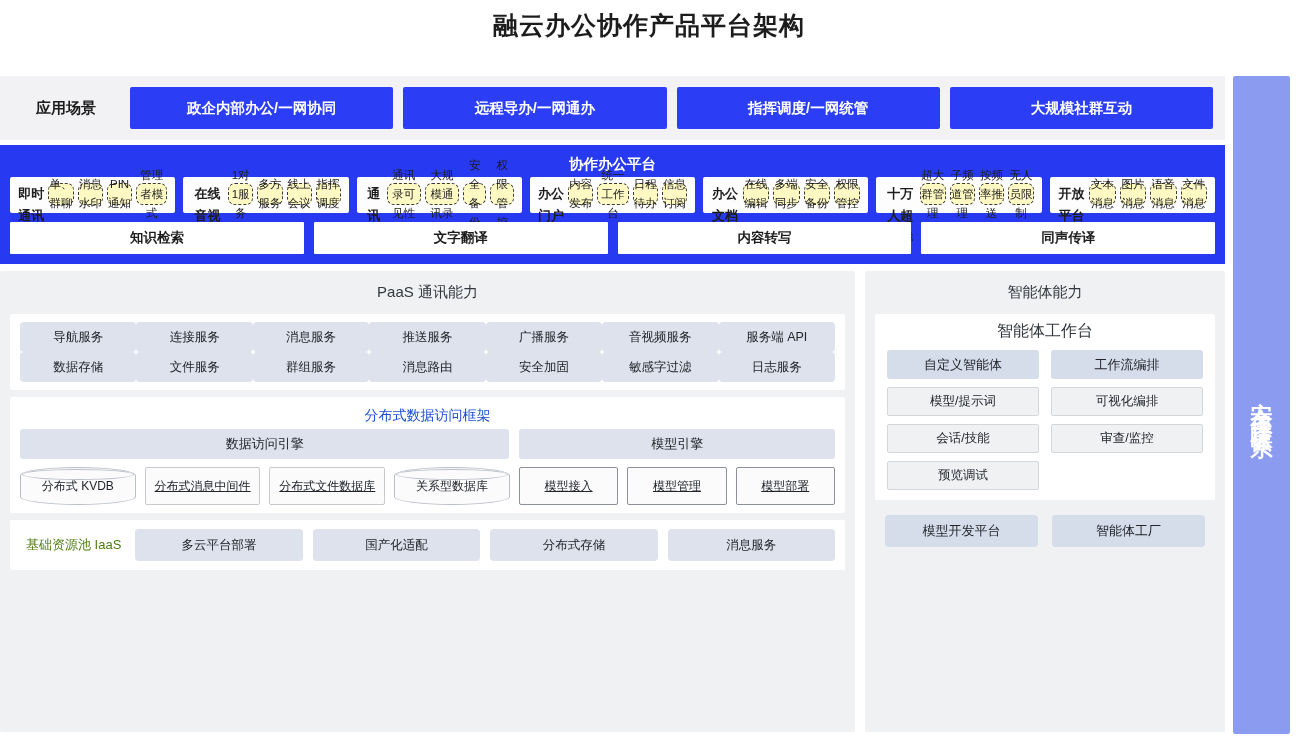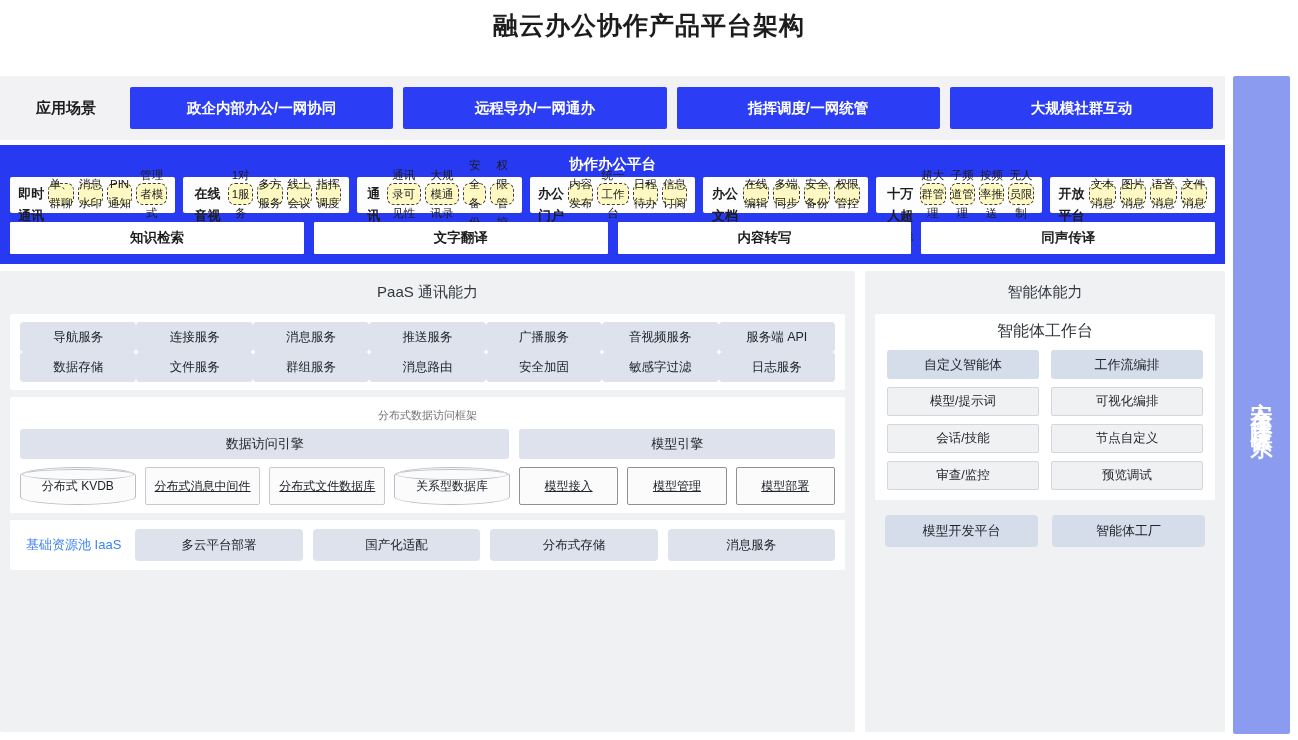--- a/index.html
+++ b/index.html
@@ -202,22 +202,22 @@
     height: 30px;
     font-size: 12.5px;
     color: #22262c;
     display: flex;
     align-items: center;
     justify-content: center;
   }
 
   .daf-title {
     text-align: center;
-    font-size: 11px;
-    color: #737373;
+    font-size: 14px;
+    color: #1d4ed8;
     height: 22px;
     line-height: 20px;
   }
   .engine-row { display: flex; gap: 10px; margin-top: 2px; }
   .engine-bar {
     background: #dde2ec;
     border-radius: 3px;
     height: 30px;
     font-size: 13px;
     color: #22262c;
@@ -272,21 +272,21 @@
   .iaas-card {
     background: #ffffff;
     border-radius: 2px;
     padding: 9px 10px;
     display: flex;
     align-items: center;
     gap: 10px;
   }
   .iaas-label {
     font-size: 13px;
-    color: #3b82f6;
+    color: #4d7c0f;
     flex: none;
     padding-left: 6px;
     padding-right: 4px;
   }
   .iaas-chip {
     flex: 1;
     background: #dde2ec;
     border-radius: 4px;
     height: 32px;
     font-size: 12.5px;
@@ -518,21 +518,20 @@
           <div class="panel-title">智能体能力</div>
 
           <div class="agent-card">
             <div class="agent-sub-title">智能体工作台</div>
             <div class="agent-grid">
               <div class="agent-head">自定义智能体</div>
               <div class="agent-head">工作流编排</div>
               <div class="agent-item">模型/提示词</div>
               <div class="agent-item">可视化编排</div>
               <div class="agent-item">会话/技能</div>
-              <div class="agent-item">节点自定义</div>
               <div class="agent-item">审查/监控</div>
               <div class="agent-item">预览调试</div>
             </div>
           </div>
 
           <div class="agent-bottom">
             <div class="agent-bottom-chip">模型开发平台</div>
             <div class="agent-bottom-chip">智能体工厂</div>
           </div>
         </div>

